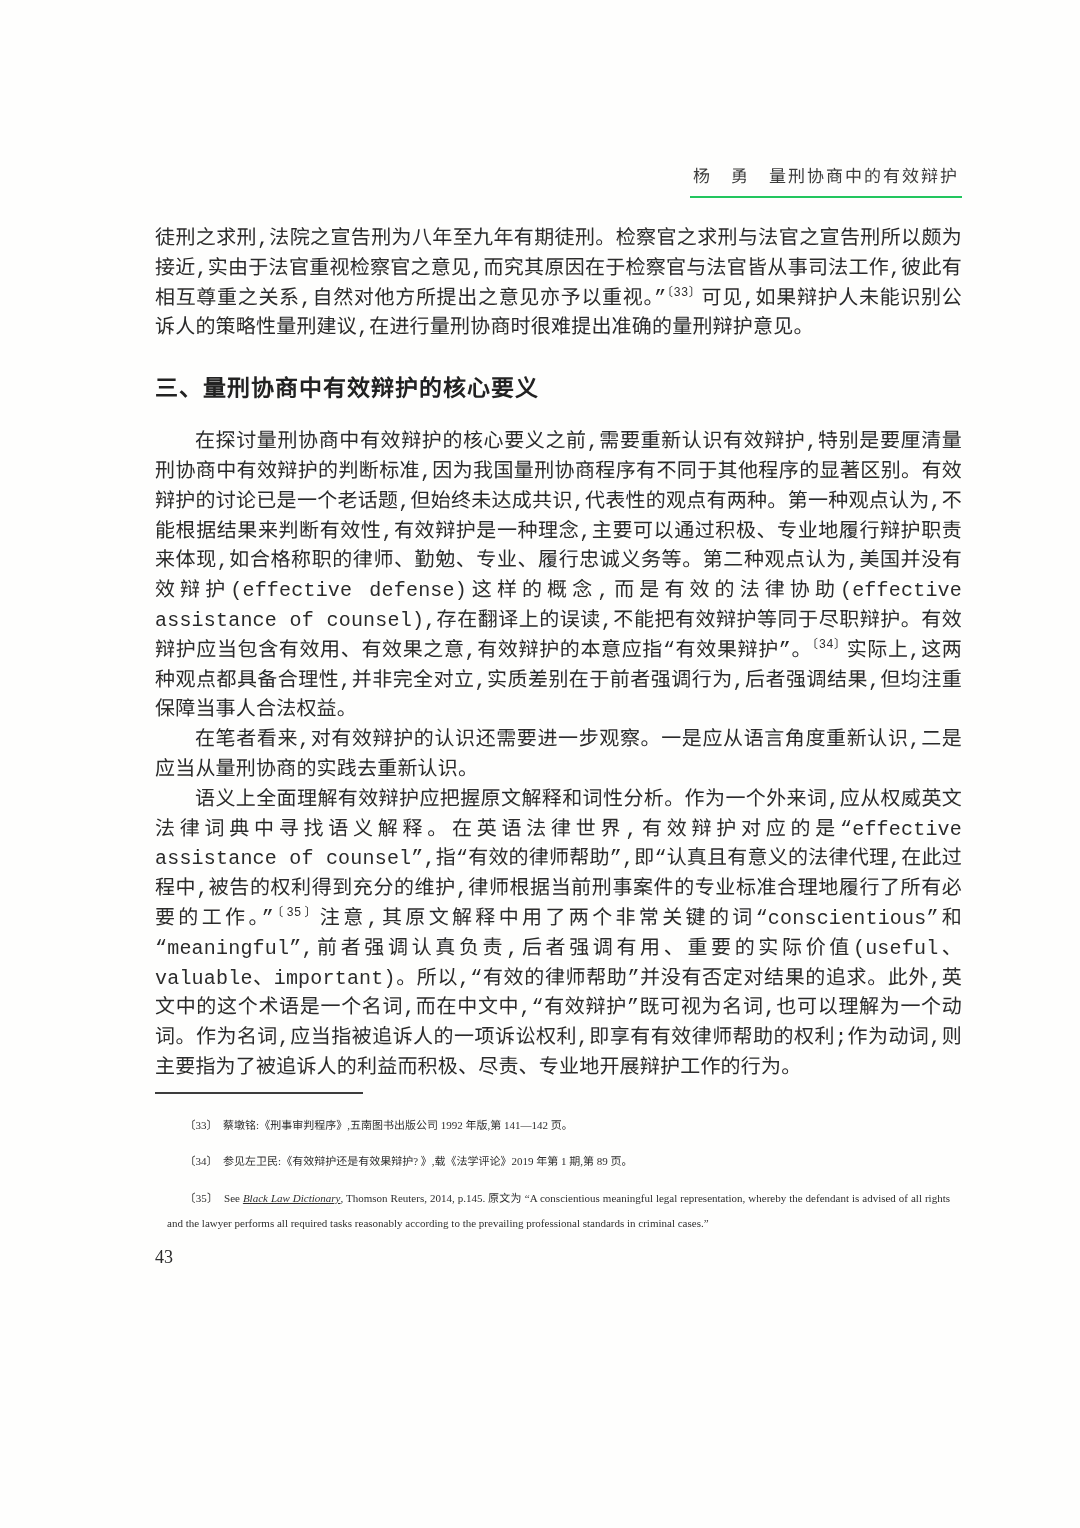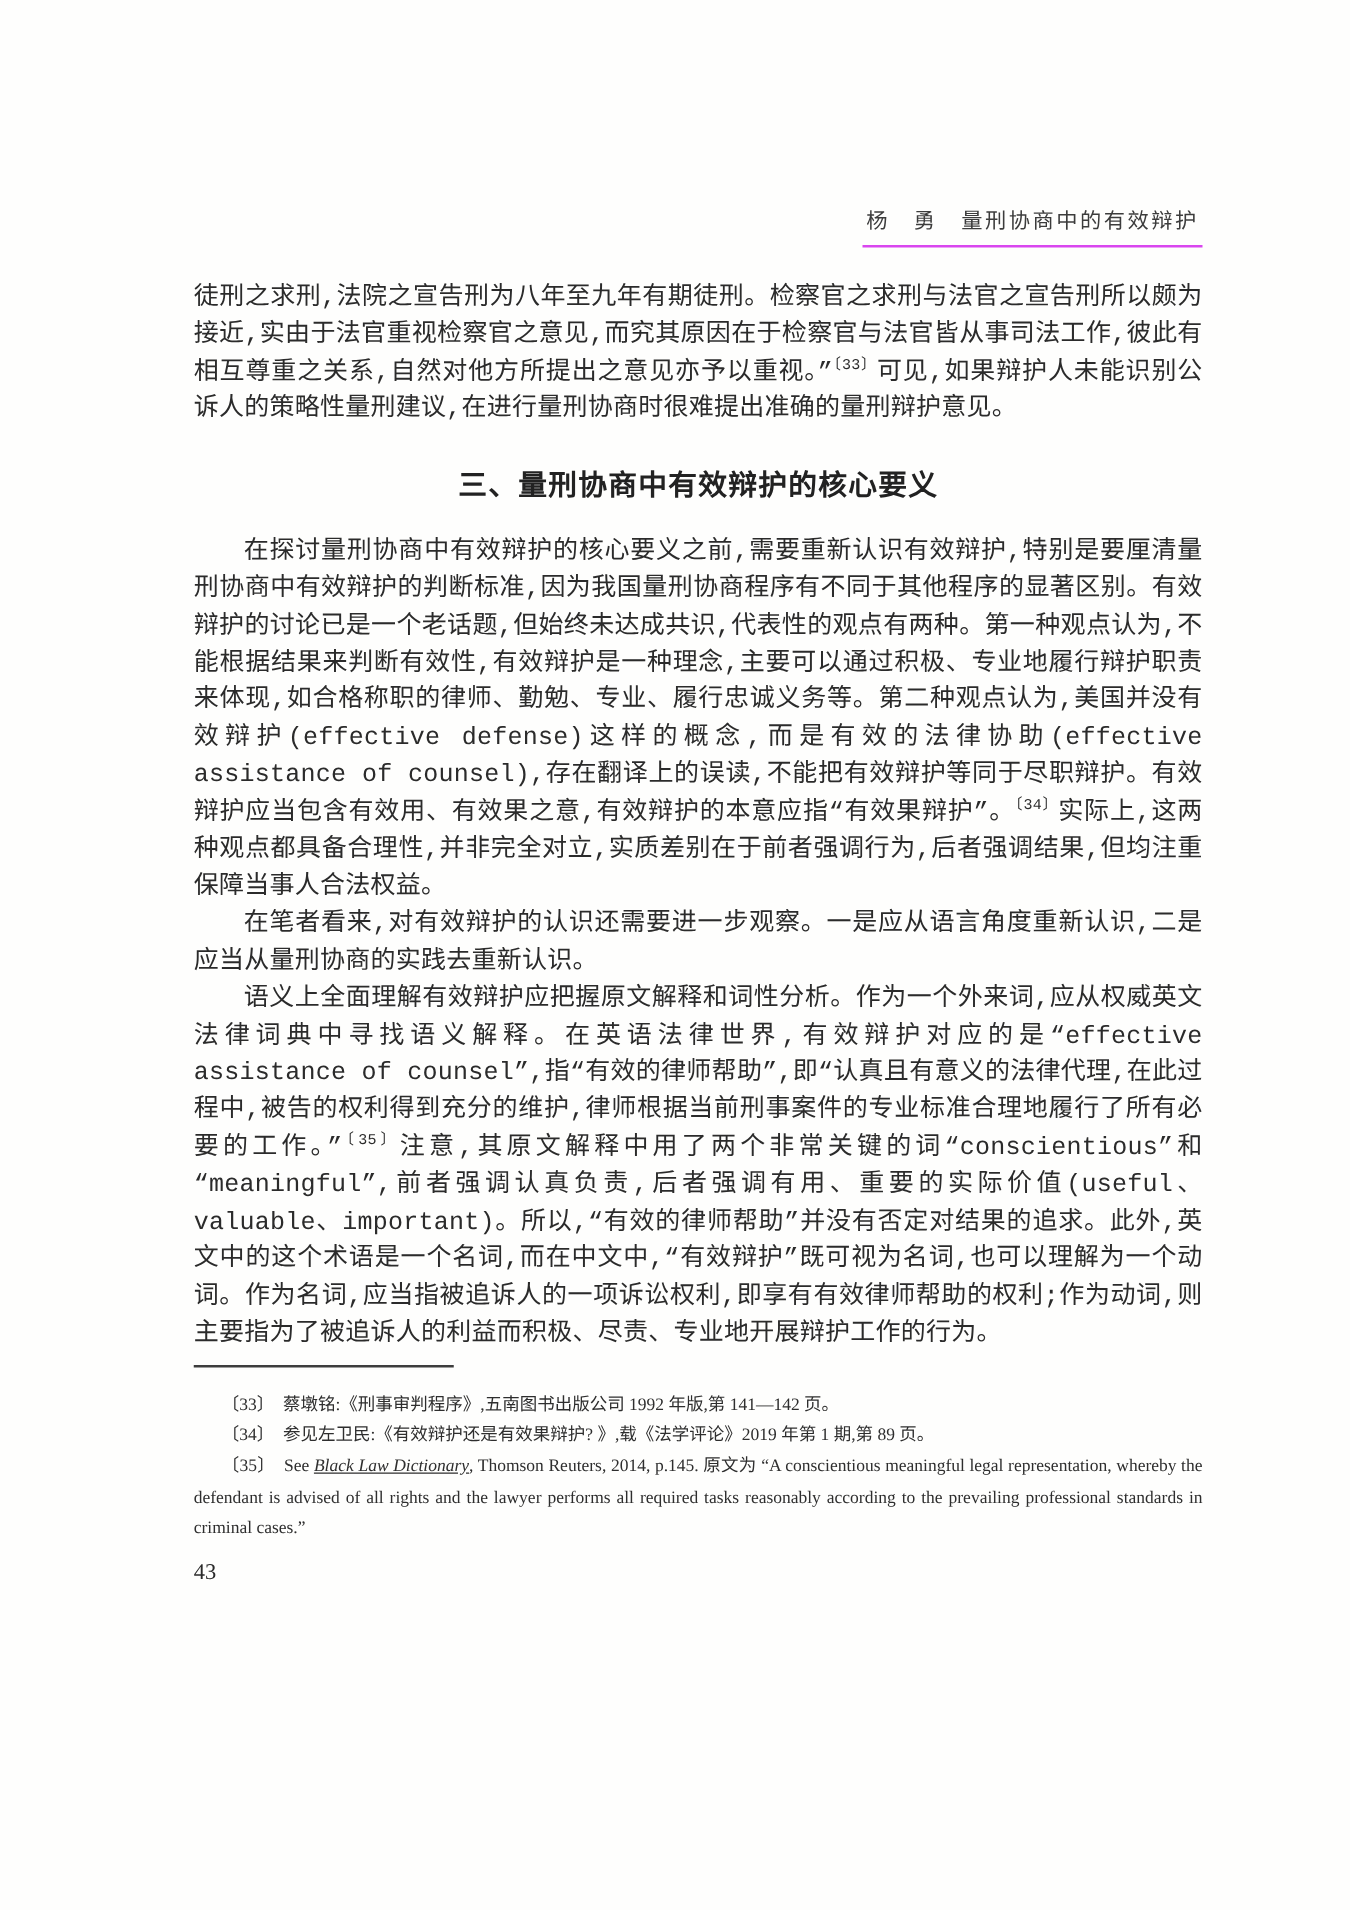--- a/index.html
+++ b/index.html
@@ -26,21 +26,21 @@
   
   .running-header {
     text-align: right;
   }
   .rh-inner {
     display: inline-block;
     font-size: 17px;
     letter-spacing: 2px;
     color: #3c3c3c;
     padding: 0 3px 9px 3px;
-    border-bottom: 2px solid #d946ef;
+    border-bottom: 2px solid #22c55e;
   }
   
   .body-text {
     margin-top: 26px;
   }
   .para {
     margin: 0;
     font-size: 20px;
     line-height: 29.8px;
     text-align: justify;
@@ -50,41 +50,40 @@
   }
   .para.indent {
     text-indent: 2em;
   }
   sup.fn-mark {
     font-size: 12px;
     line-height: 0;
   }
   .section-heading {
     margin: 26px 0 24px 0;
-    text-align: center;
     font-size: 23px;
     font-weight: bold;
     letter-spacing: 1px;
     color: #222222;
   }
   
   .footnotes {
     margin-top: 9px;
   }
   .fn-rule {
     width: 208px;
     height: 0;
     border-top: 2px solid #3d3d3d;
   }
   .fn-list {
     margin-top: 19px;
   }
   .footnote {
-    margin: 0;
-    font-size: 14px;
+    margin: 12px;
+    font-size: 11px;
     line-height: 24.6px;
     text-align: justify;
     text-indent: 1.6em;
     color: #2e2e2e;
   }
   
   .page-number {
     margin-top: 11px;
     padding-right: 47px;
     font-size: 18px;

